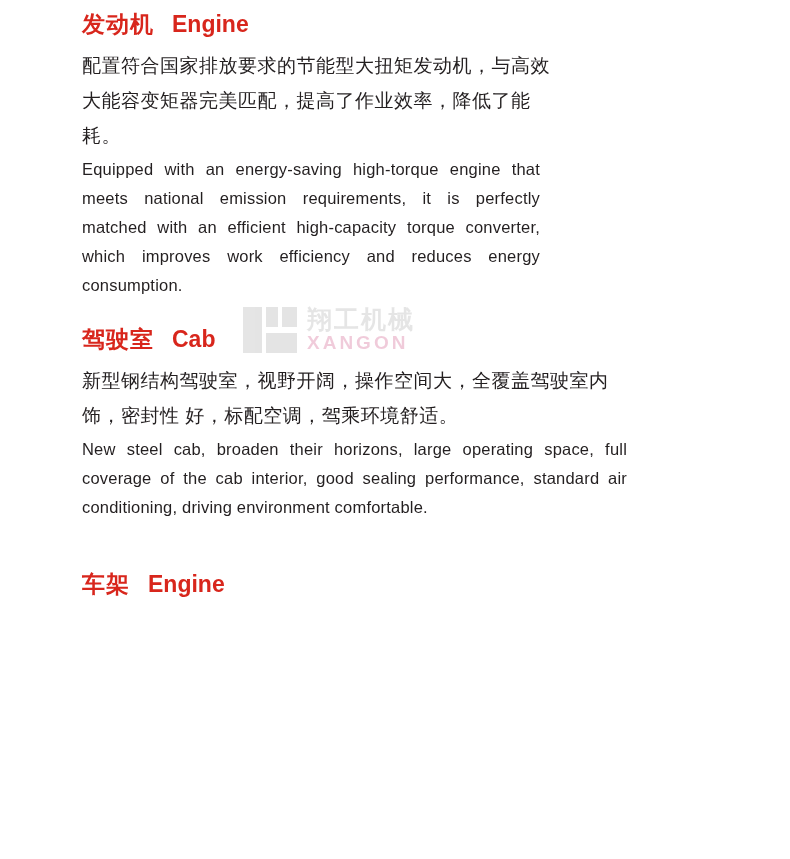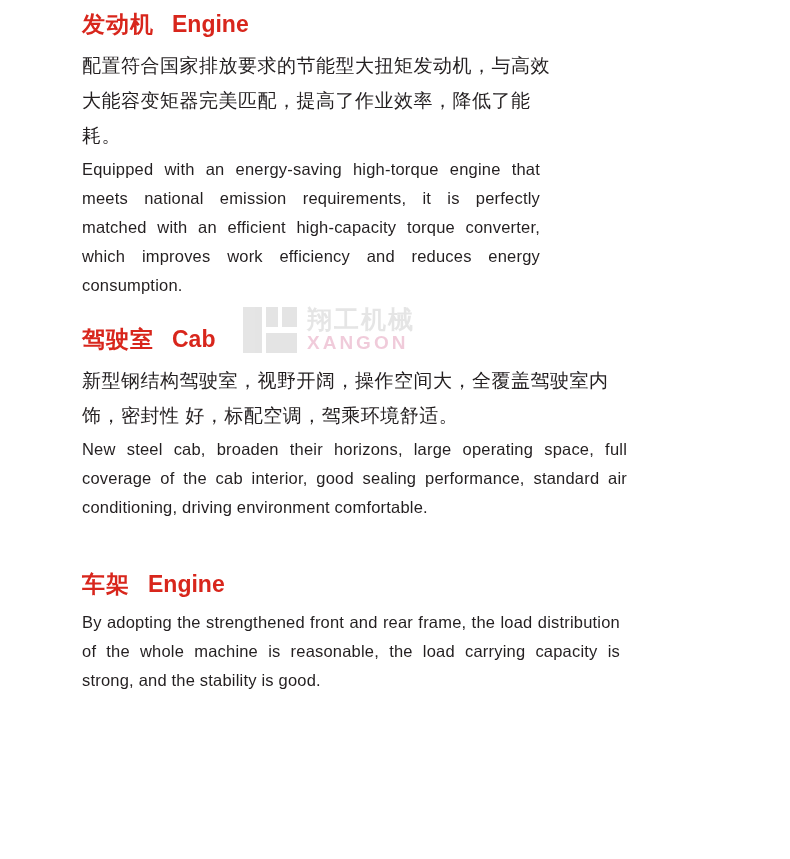--- a/index.html
+++ b/index.html
@@ -167,16 +167,15 @@
       <span class="cn">发动机</span><span class="gap"></span><span class="en">Engine</span>
     </h2>
     <p class="cn-body">配置符合国家排放要求的节能型大扭矩发动机，与高效大能容变矩器完美匹配，提高了作业效率，降低了能耗。</p>
     <p class="en-body en-engine">Equipped with an energy-saving high-torque engine that meets national emission requirements, it is perfectly matched with an efficient high-capacity torque converter, which improves work efficiency and reduces energy consumption.</p>
   </div>
 
   <div class="section sec-frame">
     <h2 class="heading">
       <span class="cn">车架</span><span class="gap"></span><span class="en">Engine</span>
     </h2>
-    <p class="en-body en-frame">By adopting the strengthened front and rear frame, the load distribution of the whole machine is reasonable, the load carrying capacity is strong, and the stability is good.</p>
   </div>
 
 </div>
 
 </body></html>

